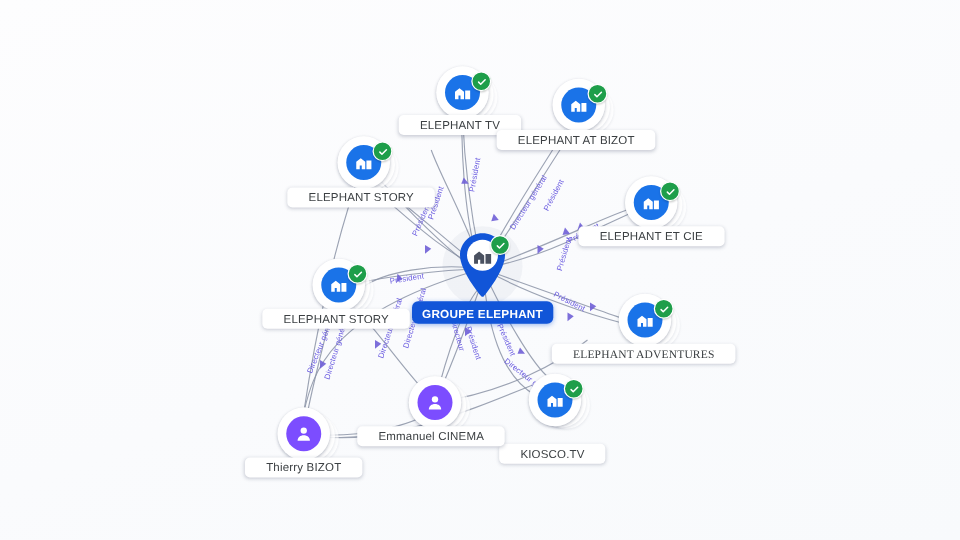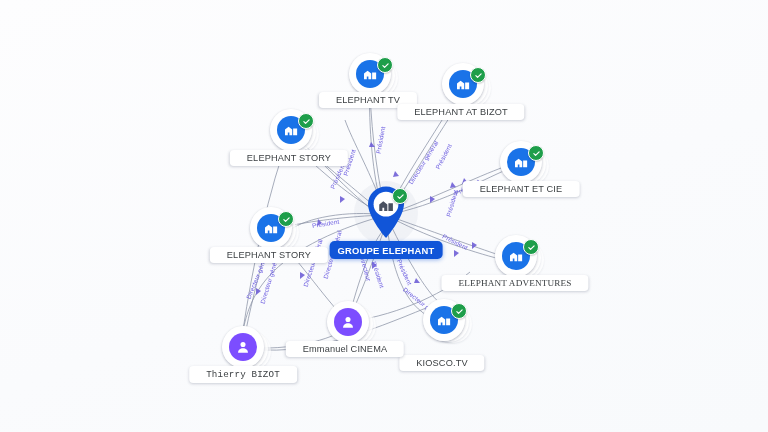--- a/index.html
+++ b/index.html
@@ -359,21 +359,21 @@
         <div class="stack s3"></div>
         <div class="stack s2"></div>
         <div class="stack s1"></div>
         <div class="disc"></div>
         <div class="inner person">
           <svg width="16" height="16" viewBox="0 0 24 24" aria-hidden="true">
             <circle cx="12" cy="8.2" r="3.8" fill="#ffffff"></circle>
             <path fill="#ffffff" d="M4.6 20.5c0-4.1 3.3-6.6 7.4-6.6s7.4 2.5 7.4 6.6H4.6z"></path>
           </svg>
         </div>
-        <div class="node-label" style="left: 0px; top: 19px; font-family: Liberation Mono, monospace;">Thierry BIZOT</div>
+        <div class="node-label" style="left: 0px; top: 19px;">Thierry BIZOT</div>
       </div>
       <div class="node" style="left: 348px; top: 322px;">
         <div class="stack s3"></div>
         <div class="stack s2"></div>
         <div class="stack s1"></div>
         <div class="disc"></div>
         <div class="inner person">
           <svg width="16" height="16" viewBox="0 0 24 24" aria-hidden="true">
             <circle cx="12" cy="8.2" r="3.8" fill="#ffffff"></circle>
             <path fill="#ffffff" d="M4.6 20.5c0-4.1 3.3-6.6 7.4-6.6s7.4 2.5 7.4 6.6H4.6z"></path>

